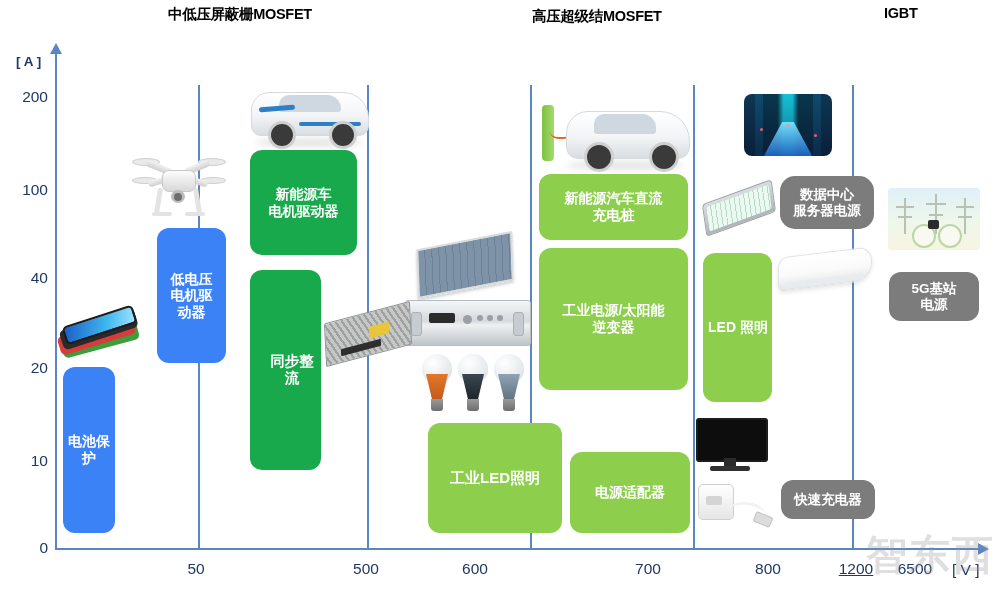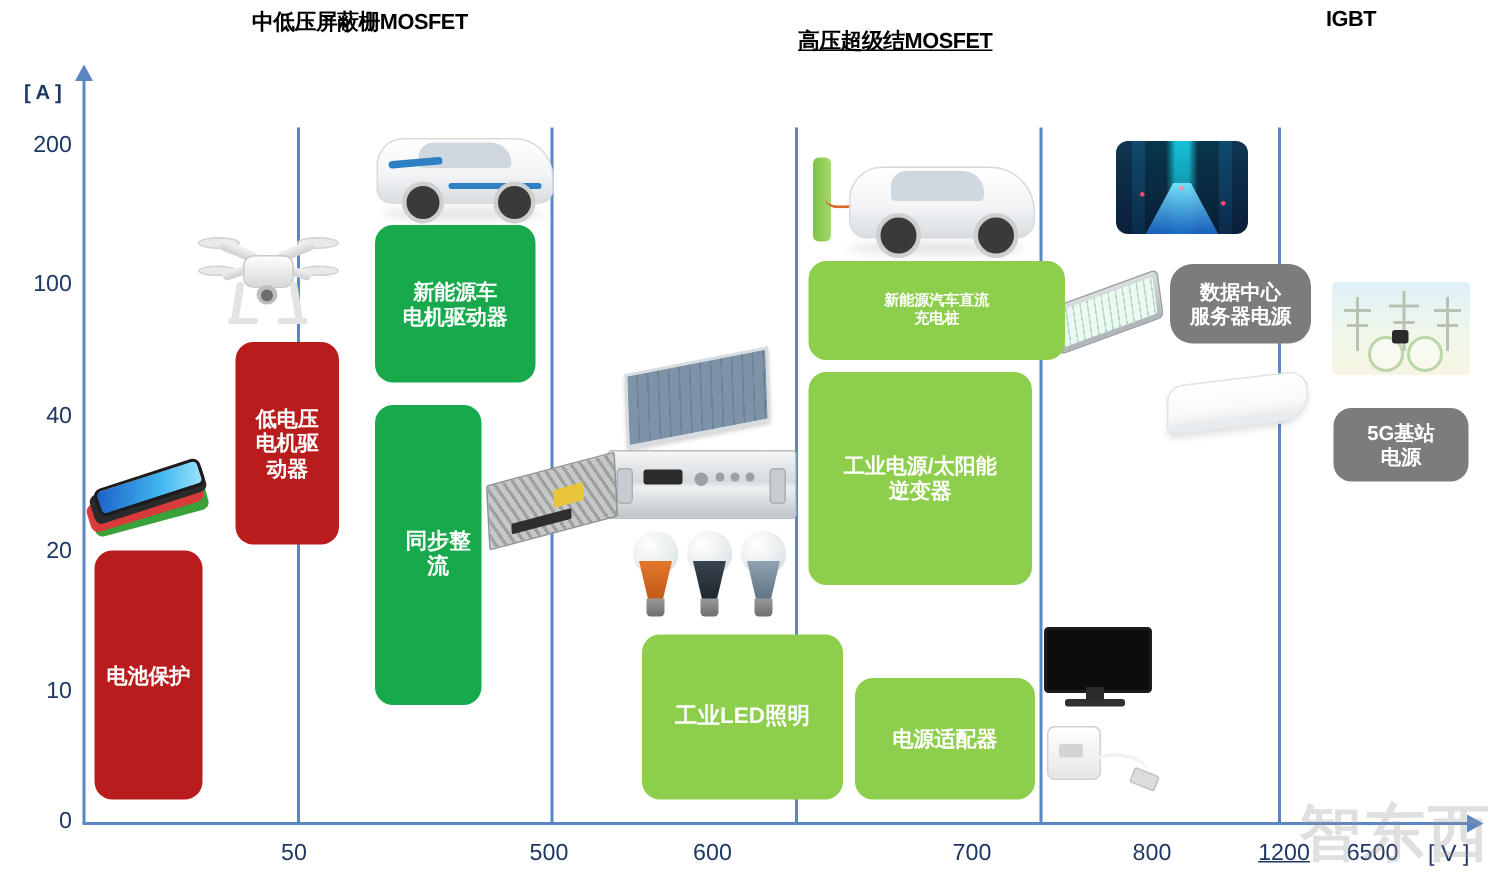--- a/index.html
+++ b/index.html
@@ -73,21 +73,21 @@
     justify-content: center;
     text-align: center;
     color: #ffffff;
     font-weight: bold;
     line-height: 1.18;
     box-sizing: border-box;
     padding: 2px 3px;
     overflow: visible;
     white-space: pre-line;
   }
-  .box.olive   { background: #b91c1c; }
+  .box.olive   { background: #3b82f6; }
   .box.dgreen  { background: #17a94b; }
   .box.lgreen  { background: #8dce4c; }
   .box.gray    { background: #7c7c7c; }
 
   
   .pic { position: absolute; }
 
   
   .phones { transform: rotate(-18deg); }
   .phone-l {
@@ -257,21 +257,21 @@
     white-space: nowrap;
     pointer-events: none;
   }
 </style>
 </head>
 <body>
 
 <div id="canvas">
 
   <div class="seg-header" style="left:168px; top:5px;">中低压屏蔽栅MOSFET</div>
-  <div class="seg-header" style="left:532px; top:18px;text-decoration:underline;">高压超级结MOSFET</div>
+  <div class="seg-header" style="left:532px; top:7px;">高压超级结MOSFET</div>
   <div class="seg-header" style="left:884px; top:5px;">IGBT</div>
 
   <div class="axis-line" style="left:55px; top:52px; width:1.8px; height:497px;"></div>
   <div class="axis-arrow" style="left:49.5px; top:43px; border-left:6px solid transparent; border-right:6px solid transparent; border-bottom:11px solid #5b86c4;"></div>
 
   <div class="axis-line" style="left:55px; top:548px; width:925px; height:1.8px;"></div>
   <div class="axis-arrow" style="left:978px; top:543px; border-top:6px solid transparent; border-bottom:6px solid transparent; border-left:11px solid #5b86c4;"></div>
 
   <div class="unit-label" style="left:16px; top:54px;">[ A ]</div>
 
@@ -419,46 +419,48 @@
     <div class="pylon" style="left:68px; top:10px; width:18px; height:36px;">
       <i style="left:8px; top:0;  width:2px; height:36px;"></i>
       <i style="left:0;   top:8px;width:18px;height:2px;"></i>
       <i style="left:2px; top:18px;width:14px;height:2px;"></i>
     </div>
     <div class="gridring" style="left:24px; top:36px; width:20px; height:20px;"></div>
     <div class="gridring" style="left:50px; top:36px; width:20px; height:20px;"></div>
     <div style="position:absolute; left:40px; top:32px; width:11px; height:9px; background:#2a2a2a; border-radius:2px;"></div>
   </div>
 
-  <div class="box olive" style="left:63px; top:367px; width:72px; height:166px; font-size:14px;">电池保护</div>
+  <div class="box olive" style="left:63px; top:367px; width:52px; height:166px; font-size:14px;">电池保护</div>
 
   <div class="box olive" style="left:157px; top:228px; width:69px; height:135px; font-size:14px;">低电压
 电机驱
 动器</div>
 
   <div class="box dgreen" style="left:250px; top:150px; width:107px; height:105px; font-size:14px;">新能源车
 电机驱动器</div>
 
   <div class="box dgreen" style="left:250px; top:270px; width:71px; height:200px; font-size:14.5px; justify-content:flex-start; padding-left:16px;">同步整流</div>
 
   <div class="box lgreen" style="left:428px; top:423px; width:134px; height:110px; font-size:15px;">工业LED照明</div>
 
-  <div class="box lgreen" style="left:539px; top:174px; width:171px; height:66px; font-size:10px;">新能源汽车直流
+  <div class="box lgreen" style="left:539px; top:174px; width:149px; height:66px; font-size:14px;">新能源汽车直流
 充电桩</div>
 
   <div class="box lgreen" style="left:539px; top:248px; width:149px; height:142px; font-size:14px;">工业电源/太阳能
 逆变器</div>
 
 
   <div class="box lgreen" style="left:570px; top:452px; width:120px; height:81px; font-size:14px;">电源适配器</div>
 
+  <div class="box lgreen" style="left:703px; top:253px; width:69px; height:149px; font-size:14px; justify-content:flex-start; padding-left:5px;">LED 照明</div>
 
   <div class="box gray" style="left:780px; top:176px; width:94px; height:53px; font-size:13.5px;border-radius:15px;">数据中心
 服务器电源</div>
 
 
+  <div class="box gray" style="left:781px; top:480px; width:94px; height:39px; font-size:13.5px;">快速充电器</div>
 
   <div class="box gray" style="left:889px; top:272px; width:90px; height:49px; font-size:13.5px;">5G基站
 电源</div>
 
   <div class="watermark" style="left:866px; top:528px; font-size:41px; letter-spacing:2px;">智东西</div>
 
 </div>
 
 </body></html>

